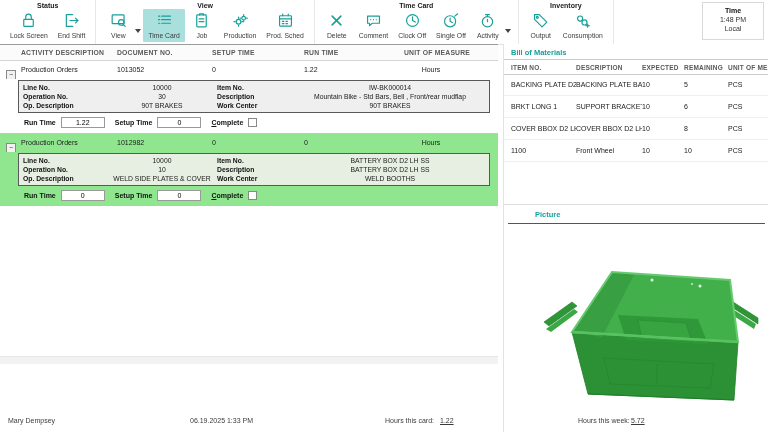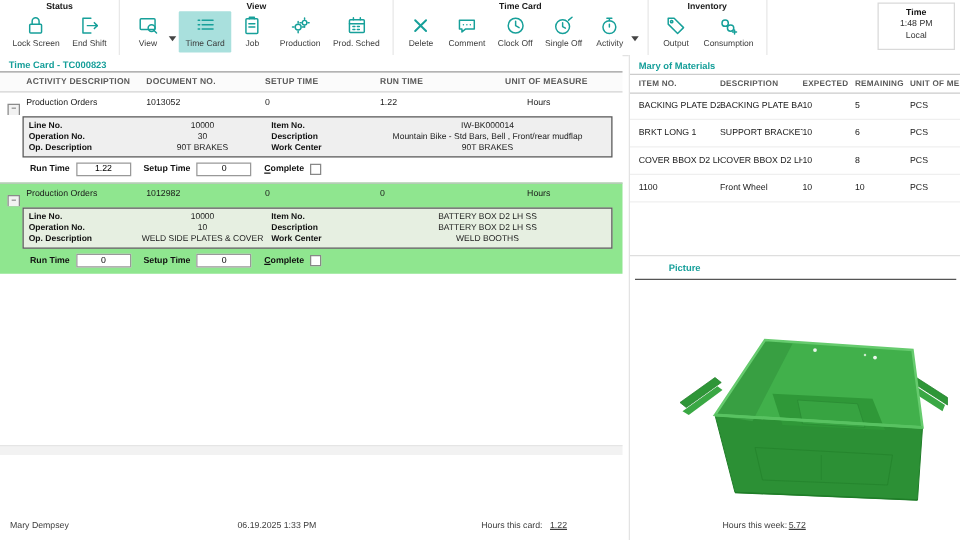--- a/index.html
+++ b/index.html
@@ -204,21 +204,20 @@
   <div class="rgroup ribbon-spacer"></div>
 
   <div class="timebox">
     <div class="tb-title">Time</div>
     <div class="tb-line">1:48 PM</div>
     <div class="tb-line">Local</div>
   </div>
 </div>
 
 <div class="lpanel">
-  <div class="lp-title">Time Card - TC000823</div>
 
   <div class="tgrid thead">
     <div class="hcell"></div>
     <div class="hcell">ACTIVITY DESCRIPTION</div>
     <div class="hcell">DOCUMENT NO.</div>
     <div class="hcell">SETUP TIME</div>
     <div class="hcell">RUN TIME</div>
     <div class="hcell center">UNIT OF MEASURE</div>
   </div>
 
@@ -284,21 +283,21 @@
       <span class="rlabel">Setup Time</span>
       <input class="tinput" value="0" style="">
       <span class="rlabel fl">Complete</span>
       <input type="checkbox" class="cbx" style="">
     </div>
   </div>
 </div>
 <div class="hscroll"></div>
 
 <div class="rpanel">
-  <div class="bom-title">Mary of Materials</div>
+  <div class="bom-title">Bill of Materials</div>
 
   <div class="bgrid bhead">
     <div class="hcell">ITEM NO.</div>
     <div class="hcell">DESCRIPTION</div>
     <div class="hcell">EXPECTED</div>
     <div class="hcell">REMAINING</div>
     <div class="hcell">UNIT OF MEASURE</div>
   </div>
 
   <div class="brows">

